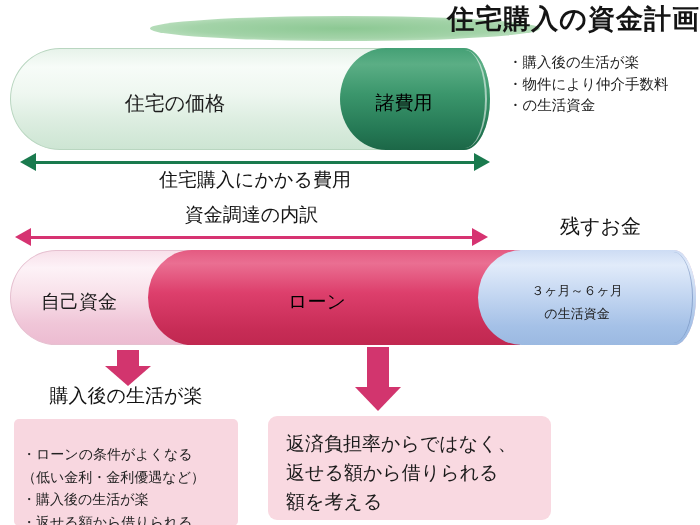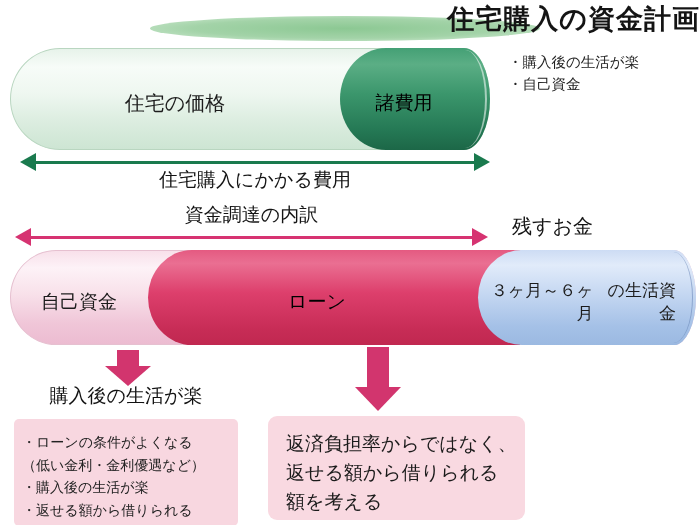--- a/index.html
+++ b/index.html
@@ -49,78 +49,79 @@
     left:468px;right:0;
     border-radius:44px 22px 22px 44px / 50% 50% 50% 50%;
     background:linear-gradient(180deg,#cddcf4 0%,#e1ebfa 16%,#c3d6f1 48%,#a5c1e7 80%,#9bb9e1 100%);
   }
   .cyl2-living::after{ 
     content:"";position:absolute;right:3px;top:2px;bottom:2px;width:38px;
     border-radius:50%;border-right:1.5px solid rgba(100,130,180,.55);
   }
   .seg-label{
     position:absolute;top:8px;bottom:0;display:flex;align-items:center;justify-content:center;
-    text-align:right;font-size:20px;color:#1c1c1c;
+    text-align:center;font-size:20px;color:#1c1c1c;
   }
   .seg-label.white{color:#000000;}
   .lbl-price{left:0;width:330px;}
   .lbl-fees{left:330px;width:128px;font-size:19px;}
   .lbl-self{left:0;width:138px;font-size:19px;}
   .lbl-loan{left:138px;width:338px;font-size:19px;}
-  .lbl-living{left:468px;width:198px;font-size:17px;line-height:23px;flex-direction:row;}
+  .lbl-living{left:468px;width:198px;font-size:13px;line-height:23px;flex-direction:column;}
   
   .fee-notes{position:absolute;left:508px;top:52px;font-size:14.5px;line-height:21.5px;color:#222;}
   
   .dblarrow{position:absolute;height:19px;}
   .dblarrow .aline{position:absolute;left:14px;right:14px;top:8px;height:3px;background:currentColor;}
   .dblarrow .ah{position:absolute;top:0;width:0;height:0;border-top:9.5px solid transparent;border-bottom:9.5px solid transparent;}
   .dblarrow .ah.l{left:0;border-right:16px solid currentColor;}
   .dblarrow .ah.r{right:0;border-left:16px solid currentColor;}
   .arrow-green{left:20px;top:153px;width:470px;color:#1a7a4e;}
   .arrow-pink{left:15px;top:228px;width:473px;color:#d63371;}
   .caption{position:absolute;text-align:center;font-size:19px;color:#141414;}
   .cap-total{left:20px;top:167px;width:470px;}
   .cap-funding{left:15px;top:202px;width:473px;}
-  .cap-reserve{left:512px;top:213px;width:100px;font-size:20px;text-align:left;}
+  .cap-reserve{left:560px;top:213px;width:100px;font-size:20px;text-align:left;}
   
   .downarrow{position:absolute;color:#d2356e;}
   .downarrow .shaft{width:22px;margin:0 auto;background:currentColor;}
   .downarrow .head{width:0;height:0;margin:0 auto;border-left:23px solid transparent;border-right:23px solid transparent;}
   .da-left{left:105px;top:350px;width:46px;}
   .da-left .shaft{height:16px;}
   .da-left .head{border-top:20px solid currentColor;}
   .da-right{left:355px;top:347px;width:46px;}
   .da-right .shaft{height:40px;}
   .da-right .head{border-top:24px solid currentColor;}
   
   .note-heading{position:absolute;left:15px;top:383px;width:222px;text-align:center;font-size:19px;color:#111;}
   .note-box{position:absolute;background:#f8d7e0;}
   .box-self{left:14px;top:419px;width:224px;height:107px;border-radius:5px;
-    padding:12px 0 0 8px;box-sizing:border-box;font-size:14px;line-height:22.5px;color:#222;}
-  .box-loan{left:268px;top:416px;width:257px;height:104px;border-radius:9px;background:#f9d9e1;
+    padding:24px 0 0 8px;box-sizing:border-box;font-size:14px;line-height:22.5px;color:#222;}
+  .box-loan{left:268px;top:416px;width:283px;height:104px;border-radius:9px;background:#f9d9e1;
     padding:13px 0 0 18px;box-sizing:border-box;font-size:19px;line-height:29px;color:#1b1b1b;}
 </style>
 </head>
 <body>
 
 <div class="stage">
 
   <div class="title-ellipse"></div>
   <div class="page-title">住宅購入の資金計画</div>
 
   <div class="cyl cyl1">
     <div class="seg cyl1-base"></div>
     <div class="seg cyl1-fees"></div>
     <div class="seg-label lbl-price">住宅の価格</div>
     <div class="seg-label white lbl-fees">諸費用</div>
   </div>
 
   <div class="fee-notes">
     <div>・購入後の生活が楽</div>
-    <div>・自己資金</div>
+    <div>・物件により仲介手数料</div>
+    <div>・の生活資金</div>
   </div>
 
   <div class="dblarrow arrow-green">
     <div class="ah l"></div>
     <div class="aline"></div>
     <div class="ah r"></div>
   </div>
   <div class="caption cap-total">住宅購入にかかる費用</div>
 
   <div class="caption cap-funding">資金調達の内訳</div>

